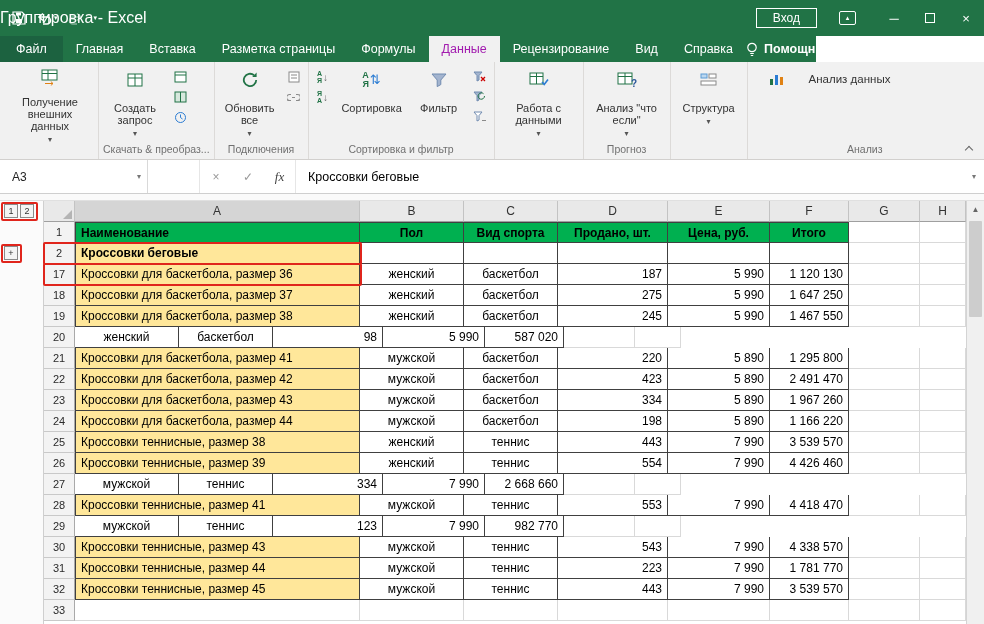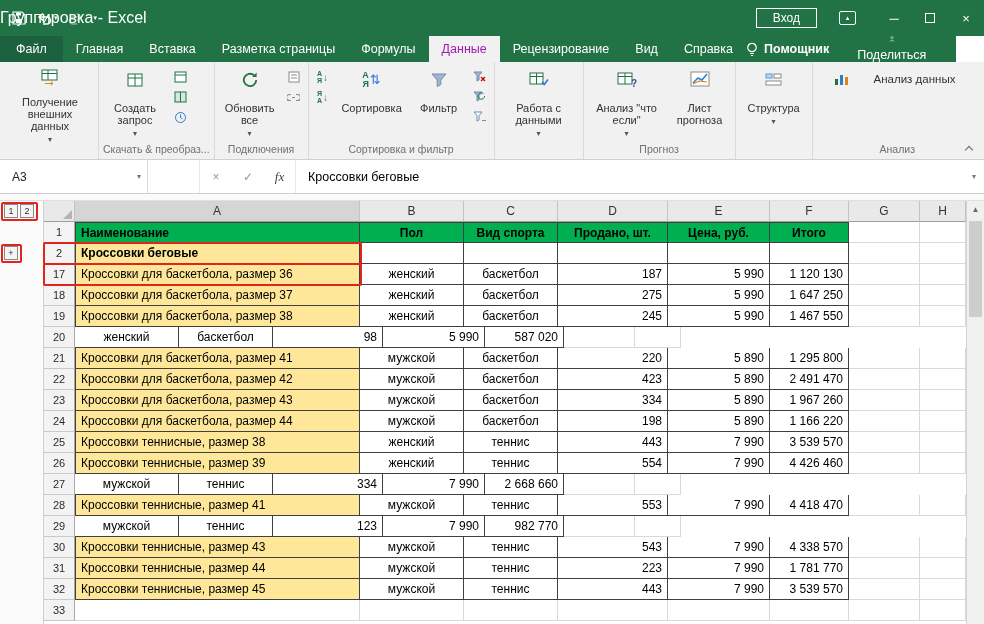--- a/index.html
+++ b/index.html
@@ -13,21 +13,21 @@
   .qbtn.dim{opacity:.45;}
   .qcaret{font-size:7px;color:#fff;}
   .tb-title{position:absolute;left:0;right:0;text-align:left;font-size:16px;color:#fff;pointer-events:none;}
   .tb-right{position:absolute;right:0;top:0;height:36px;display:flex;align-items:center;}
   .signin{border:1px solid #fff;color:#fff;font-size:12px;padding:2px 16px;margin-right:22px;}
   .rdo{width:17px;height:14px;border:1px solid #fff;border-radius:2px;display:flex;align-items:center;justify-content:center;font-size:7px;margin-right:20px;}
   .winbtn{width:36px;height:36px;display:flex;align-items:center;justify-content:center;font-size:13px;color:#fff;}
   .maxglyph{width:10px;height:10px;border:1px solid #fff;display:inline-block;}
 
   
-  .tabrow{position:absolute;left:0;top:36px;width:956px;height:26px;background:#217346;display:flex;align-items:stretch;color:#fff;}
+  .tabrow{position:absolute;left:0;top:36px;width:816px;height:26px;background:#217346;display:flex;align-items:stretch;color:#fff;}
   .tab{padding:0 13px;font-size:12.5px;display:flex;align-items:center;white-space:nowrap;}
   .tab.file{background:#1c6240;padding:0 16px;}
   .tab.active{background:#f1f1f1;color:#a21caf;}
   .tab-spacer{flex:1;}
   .trbtn{display:flex;align-items:center;gap:6px;font-size:12.5px;color:#fff;}
   .assist{margin-right:28px;font-weight:bold;}
   .share{margin-right:40px;flex-direction:column;}
 
   
   .ribbon{position:absolute;left:0;top:62px;width:984px;height:98px;background:#f1f1f1;border-bottom:1px solid #d2d0ce;display:flex;align-items:stretch;padding:0 2px;}
@@ -333,30 +333,20 @@
             <svg width="20" height="18" viewBox="0 0 20 18">
                 <rect x="1" y="2" width="14" height="11" fill="#fff" stroke="#217346"></rect>
                 <line x1="1" y1="5.5" x2="15" y2="5.5" stroke="#217346"></line>
                 <line x1="8" y1="2" x2="8" y2="13" stroke="#217346"></line>
                 <text x="14" y="16" font-size="10" fill="#2b579a" font-weight="bold">?</text>
               </svg>
           </span>
           <span class="blabel">Анализ "что если"</span>
           <span class="bcaret">▾</span>
         </div>
-        <div class="bigbtn" style="width:62px">
-          <span class="ric">
-            <svg width="20" height="18" viewBox="0 0 20 18">
-                <rect x="1" y="1" width="18" height="14" fill="#fff" stroke="#8a8a8a"></rect>
-                <polyline points="3,12 8,7 12,9 17,3" fill="none" stroke="#2b7cd3" stroke-width="1.5"></polyline>
-                <polyline points="3,13 9,10 17,11" fill="none" stroke="#e08214" stroke-width="1.2"></polyline>
-              </svg>
-          </span>
-          <span class="blabel">Лист прогноза</span>
-        </div>
       </div>
       <div class="glabel">Прогноз</div>
     </div>
 
     <div class="rgroup">
       <div class="gcontent">
         <div class="bigbtn" style="width:68px">
           <span class="ric">
             <svg width="19" height="16" viewBox="0 0 19 16">
                 <rect x="2" y="2" width="6" height="4" fill="#bcd7ef" stroke="#5b9bd5"></rect>

